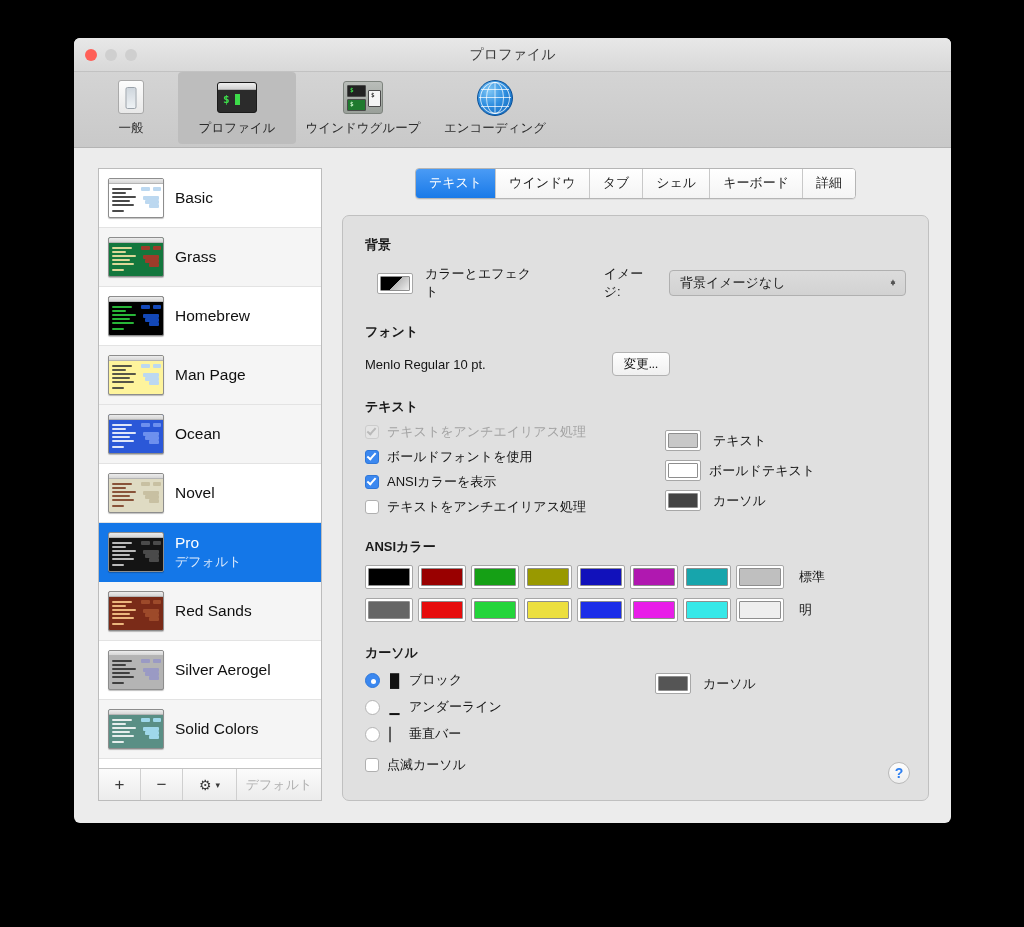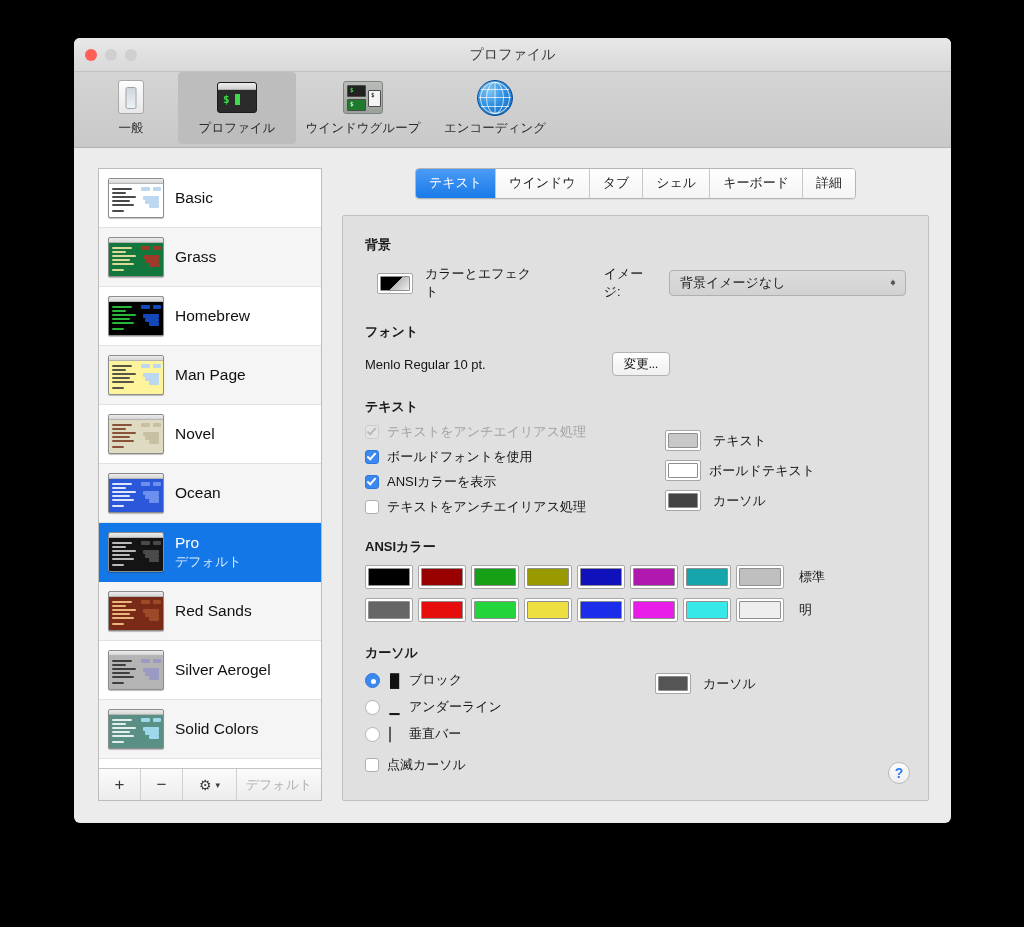--- a/index.html
+++ b/index.html
@@ -222,21 +222,21 @@
   }
   .tab:last-child { border-right: none; }
   .tab.sel {
     background: linear-gradient(to bottom,#4a9bf5,#1a7ae8);
     color: #fff;
   }
 
   .panel {
     flex: 1;
     border: 1px solid #c0c0c0;
-    border-radius: 2px;
+    border-radius: 7px;
     background: #e0e0e0;
     padding: 20px 22px;
     position: relative;
   }
   .sect-title { font-size: 13px; font-weight: bold; color: #1a1a1a; }
   .row { display: flex; align-items: center; }
 
   .swatch {
     width: 36px; height: 21px;
     background: #fff;
@@ -452,58 +452,58 @@
               <div class="blk" style="left: 32px; top: 8px; width: 9px; background: rgb(188, 216, 240);"></div>
               <div class="blk" style="left: 44px; top: 8px; width: 8px; background: rgb(188, 216, 240);"></div>
               <div class="blk" style="left: 34px; top: 17px; width: 16px; background: rgb(188, 216, 240);"></div>
               <div class="blk" style="left: 36px; top: 21px; width: 14px; background: rgb(188, 216, 240);"></div>
               <div class="blk" style="left: 40px; top: 25px; width: 10px; background: rgb(188, 216, 240);"></div>
             </div>
             <div class="ptext">
               <div class="pname">Man Page</div>
             </div>
           </div>
+          <div class="prow alt">
+            <div class="thumb" style="background: rgb(43, 88, 216);">
+              <div class="tbar"></div>
+              <div class="ln" style="left: 3px; top: 9px; width: 20px; background: rgb(255, 255, 255); opacity: 0.85;"></div>
+              <div class="ln" style="left: 3px; top: 13px; width: 14px; background: rgb(255, 255, 255); opacity: 0.85;"></div>
+              <div class="ln" style="left: 3px; top: 17px; width: 24px; background: rgb(255, 255, 255); opacity: 0.85;"></div>
+              <div class="ln" style="left: 3px; top: 21px; width: 18px; background: rgb(255, 255, 255); opacity: 0.85;"></div>
+              <div class="ln" style="left: 3px; top: 25px; width: 22px; background: rgb(255, 255, 255); opacity: 0.85;"></div>
+              <div class="ln" style="left: 3px; top: 31px; width: 12px; background: rgb(255, 255, 255); opacity: 0.85;"></div>
+              <div class="blk" style="left: 32px; top: 8px; width: 9px; background: rgb(109, 144, 238);"></div>
+              <div class="blk" style="left: 44px; top: 8px; width: 8px; background: rgb(109, 144, 238);"></div>
+              <div class="blk" style="left: 34px; top: 17px; width: 16px; background: rgb(109, 144, 238);"></div>
+              <div class="blk" style="left: 36px; top: 21px; width: 14px; background: rgb(109, 144, 238);"></div>
+              <div class="blk" style="left: 40px; top: 25px; width: 10px; background: rgb(109, 144, 238);"></div>
+            </div>
+            <div class="ptext">
+              <div class="pname">Ocean</div>
+            </div>
+          </div>
           <div class="prow">
             <div class="thumb" style="background: rgb(223, 219, 195);">
               <div class="tbar"></div>
               <div class="ln" style="left: 3px; top: 9px; width: 20px; background: rgb(122, 59, 33); opacity: 0.85;"></div>
               <div class="ln" style="left: 3px; top: 13px; width: 14px; background: rgb(122, 59, 33); opacity: 0.85;"></div>
               <div class="ln" style="left: 3px; top: 17px; width: 24px; background: rgb(122, 59, 33); opacity: 0.85;"></div>
               <div class="ln" style="left: 3px; top: 21px; width: 18px; background: rgb(122, 59, 33); opacity: 0.85;"></div>
               <div class="ln" style="left: 3px; top: 25px; width: 22px; background: rgb(122, 59, 33); opacity: 0.85;"></div>
               <div class="ln" style="left: 3px; top: 31px; width: 12px; background: rgb(122, 59, 33); opacity: 0.85;"></div>
               <div class="blk" style="left: 32px; top: 8px; width: 9px; background: rgb(200, 192, 162);"></div>
               <div class="blk" style="left: 44px; top: 8px; width: 8px; background: rgb(200, 192, 162);"></div>
               <div class="blk" style="left: 34px; top: 17px; width: 16px; background: rgb(200, 192, 162);"></div>
               <div class="blk" style="left: 36px; top: 21px; width: 14px; background: rgb(200, 192, 162);"></div>
               <div class="blk" style="left: 40px; top: 25px; width: 10px; background: rgb(200, 192, 162);"></div>
             </div>
             <div class="ptext">
               <div class="pname">Novel</div>
             </div>
           </div>
-          <div class="prow alt">
-            <div class="thumb" style="background: rgb(43, 88, 216);">
-              <div class="tbar"></div>
-              <div class="ln" style="left: 3px; top: 9px; width: 20px; background: rgb(255, 255, 255); opacity: 0.85;"></div>
-              <div class="ln" style="left: 3px; top: 13px; width: 14px; background: rgb(255, 255, 255); opacity: 0.85;"></div>
-              <div class="ln" style="left: 3px; top: 17px; width: 24px; background: rgb(255, 255, 255); opacity: 0.85;"></div>
-              <div class="ln" style="left: 3px; top: 21px; width: 18px; background: rgb(255, 255, 255); opacity: 0.85;"></div>
-              <div class="ln" style="left: 3px; top: 25px; width: 22px; background: rgb(255, 255, 255); opacity: 0.85;"></div>
-              <div class="ln" style="left: 3px; top: 31px; width: 12px; background: rgb(255, 255, 255); opacity: 0.85;"></div>
-              <div class="blk" style="left: 32px; top: 8px; width: 9px; background: rgb(109, 144, 238);"></div>
-              <div class="blk" style="left: 44px; top: 8px; width: 8px; background: rgb(109, 144, 238);"></div>
-              <div class="blk" style="left: 34px; top: 17px; width: 16px; background: rgb(109, 144, 238);"></div>
-              <div class="blk" style="left: 36px; top: 21px; width: 14px; background: rgb(109, 144, 238);"></div>
-              <div class="blk" style="left: 40px; top: 25px; width: 10px; background: rgb(109, 144, 238);"></div>
-            </div>
-            <div class="ptext">
-              <div class="pname">Ocean</div>
-            </div>
-          </div>
           <div class="prow sel">
             <div class="thumb" style="background: rgb(20, 20, 20);">
               <div class="tbar"></div>
               <div class="ln" style="left: 3px; top: 9px; width: 20px; background: rgb(216, 216, 216); opacity: 0.85;"></div>
               <div class="ln" style="left: 3px; top: 13px; width: 14px; background: rgb(216, 216, 216); opacity: 0.85;"></div>
               <div class="ln" style="left: 3px; top: 17px; width: 24px; background: rgb(216, 216, 216); opacity: 0.85;"></div>
               <div class="ln" style="left: 3px; top: 21px; width: 18px; background: rgb(216, 216, 216); opacity: 0.85;"></div>
               <div class="ln" style="left: 3px; top: 25px; width: 22px; background: rgb(216, 216, 216); opacity: 0.85;"></div>
               <div class="ln" style="left: 3px; top: 31px; width: 12px; background: rgb(216, 216, 216); opacity: 0.85;"></div>
               <div class="blk" style="left: 32px; top: 8px; width: 9px; background: rgb(74, 74, 74);"></div>

